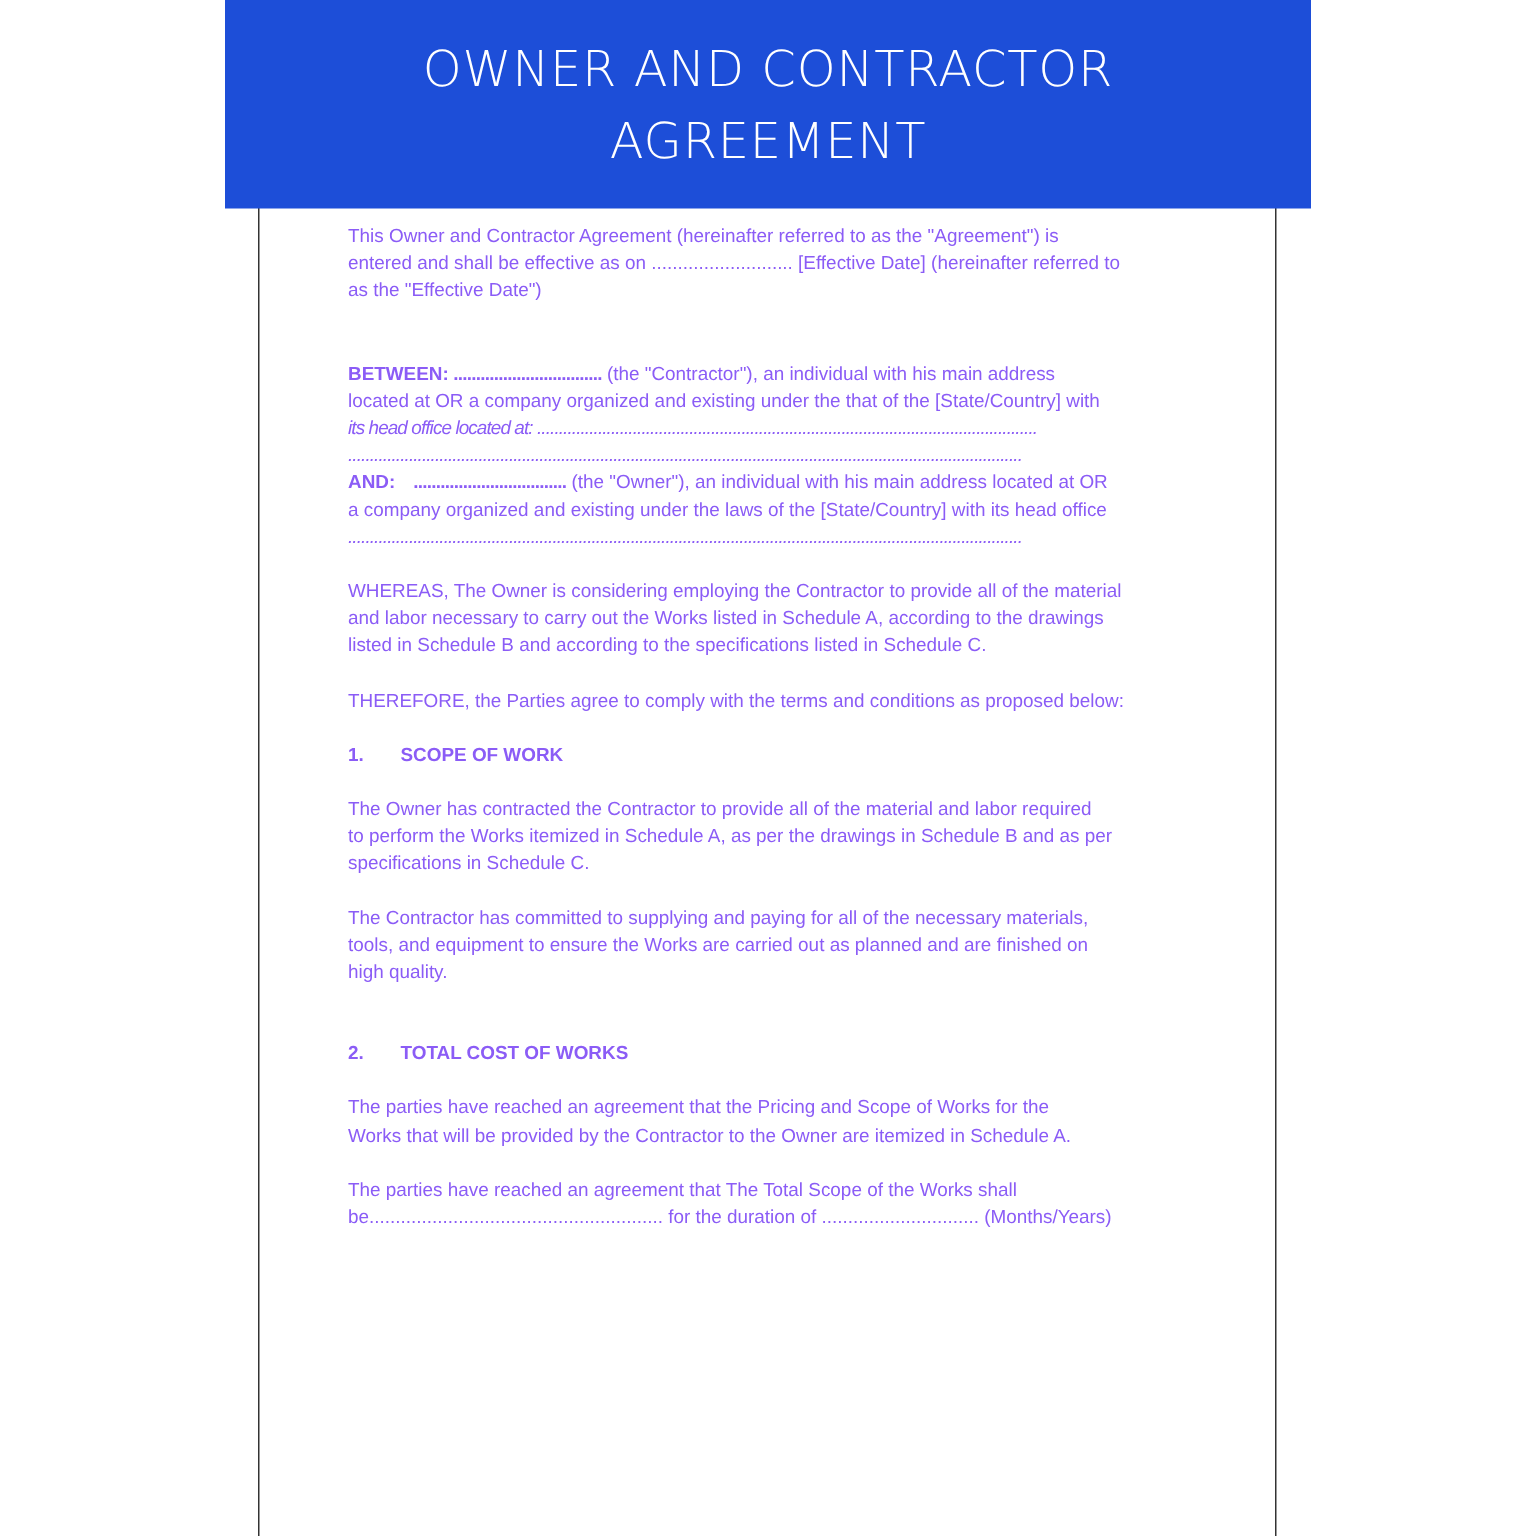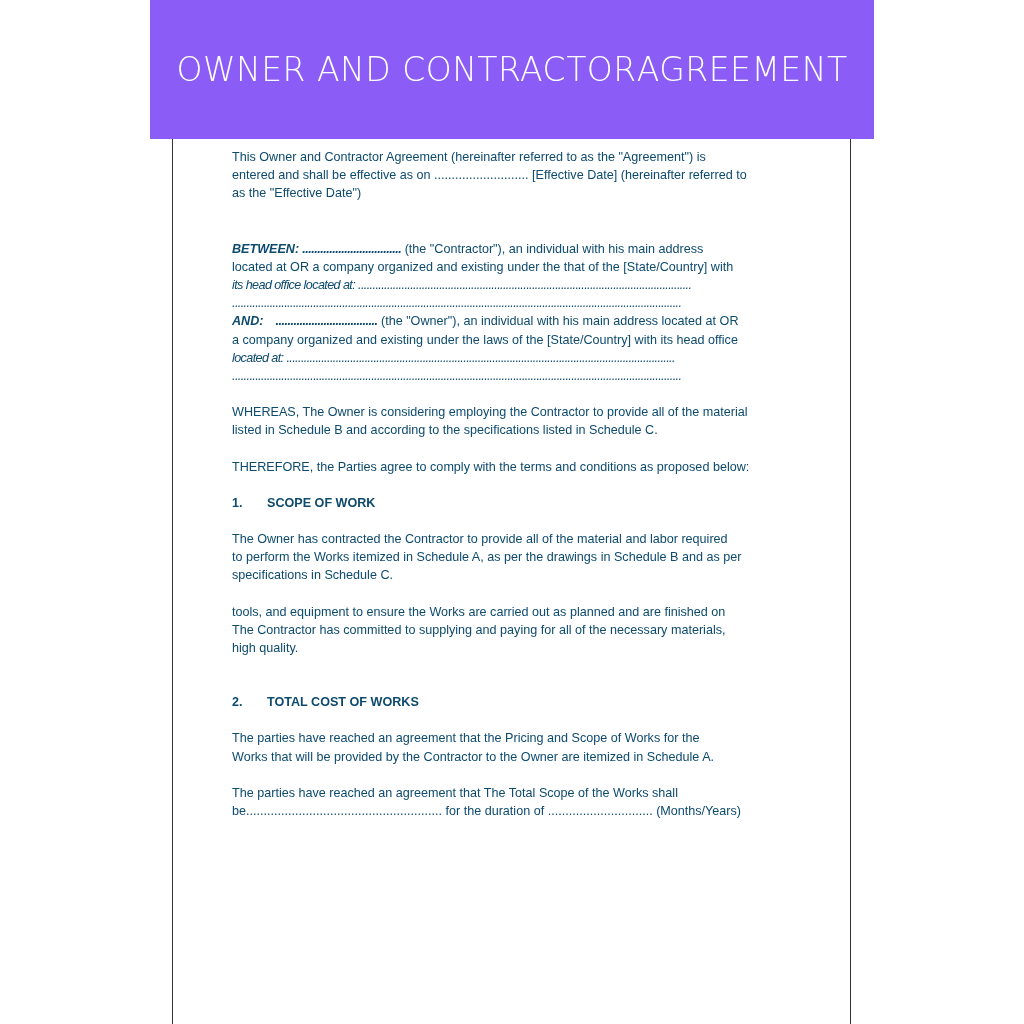--- a/index.html
+++ b/index.html
@@ -23,55 +23,55 @@
       border-left: 1.5px solid #333333;
       border-right: 1.5px solid #333333;
       background: #ffffff;
     }
     .banner {
       position: absolute;
       left: 150px;
       top: 0;
       width: 724px;
       height: 139px;
-      background: #8b5cf6;
+      background: #1d4ed8;
       display: flex;
-      flex-direction: row;
+      flex-direction: column;
       align-items: center;
       justify-content: center;
       z-index: 2;
     }
     .banner-line {
       color: #ffffff;
       font-family: "DejaVu Sans", sans-serif;
       font-weight: 300;
       font-size: 33px;
       letter-spacing: 0.5px;
       line-height: 48px;
       text-align: center;
       -webkit-text-stroke: 0;
     }
     .content {
       position: absolute;
       left: 232px;
       top: 148px;
       width: 562px;
-      color: #0c4a6e;
+      color: #8b5cf6;
       font-family: "Liberation Sans", sans-serif;
       font-size: 12.6px;
       line-height: 18.2px;
     }
     .para {
       margin: 0;
       white-space: nowrap;
     }
     .line { display: block; }
     .gap-lg { height: 37px; }
     .gap-md { height: 18px; }
-    b, .bold { font-weight: bold; font-style: italic; }
+    b, .bold { font-weight: bold; }
     .heading {
       font-weight: bold;
       display: flex;
     }
     .heading .num { width: 35px; }
     .dots {
       letter-spacing: -0.5px;
     }
     .dotline {
       display: block;
@@ -105,28 +105,28 @@
   <p class="para">
     <span class="line"><b>BETWEEN:</b><b class="dots"> .................................</b><span> (the "Contractor"), an individual with his main address</span></span>
     <span class="line">located at OR a company organized and existing under the that of the [State/Country] with</span>
     <span class="dotline">its head office located at: ...................................................................................................................</span>
     <span class="dotline">...........................................................................................................................................................</span>
   </p>
 
   <p class="para">
     <span class="line"><b>AND:</b><b class="dots" style="white-space:pre">    ..................................</b><span> (the "Owner"), an individual with his main address located at OR</span></span>
     <span class="line">a company organized and existing under the laws of the [State/Country] with its head office</span>
-    <span class="dotline">located at: ......................................................................................................................................</span>
     <span class="dotline">...........................................................................................................................................................</span>
   </p>
 
   <div class="gap-md"></div>
 
   <p class="para">
     <span class="line">WHEREAS, The Owner is considering employing the Contractor to provide all of the material</span>
+    <span class="line">and labor necessary to carry out the Works listed in Schedule A, according to the drawings</span>
     <span class="line">listed in Schedule B and according to the specifications listed in Schedule C.</span>
   </p>
 
   <div class="gap-md"></div>
 
   <p class="para">
     <span class="line">THEREFORE, the Parties agree to comply with the terms and conditions as proposed below:</span>
   </p>
 
   <div class="gap-md"></div>
@@ -140,22 +140,22 @@
 
   <p class="para">
     <span class="line">The Owner has contracted the Contractor to provide all of the material and labor required</span>
     <span class="line">to perform the Works itemized in Schedule A, as per the drawings in Schedule B and as per</span>
     <span class="line">specifications in Schedule C.</span>
   </p>
 
   <div class="gap-md"></div>
 
   <p class="para">
+    <span class="line">The Contractor has committed to supplying and paying for all of the necessary materials,</span>
     <span class="line">tools, and equipment to ensure the Works are carried out as planned and are finished on</span>
-    <span class="line">The Contractor has committed to supplying and paying for all of the necessary materials,</span>
     <span class="line">high quality.</span>
   </p>
 
   <div class="gap-md"></div>
 
 
   <div class="gap-md"></div>
 
   <div class="para heading">
     <span class="num">2.</span>

